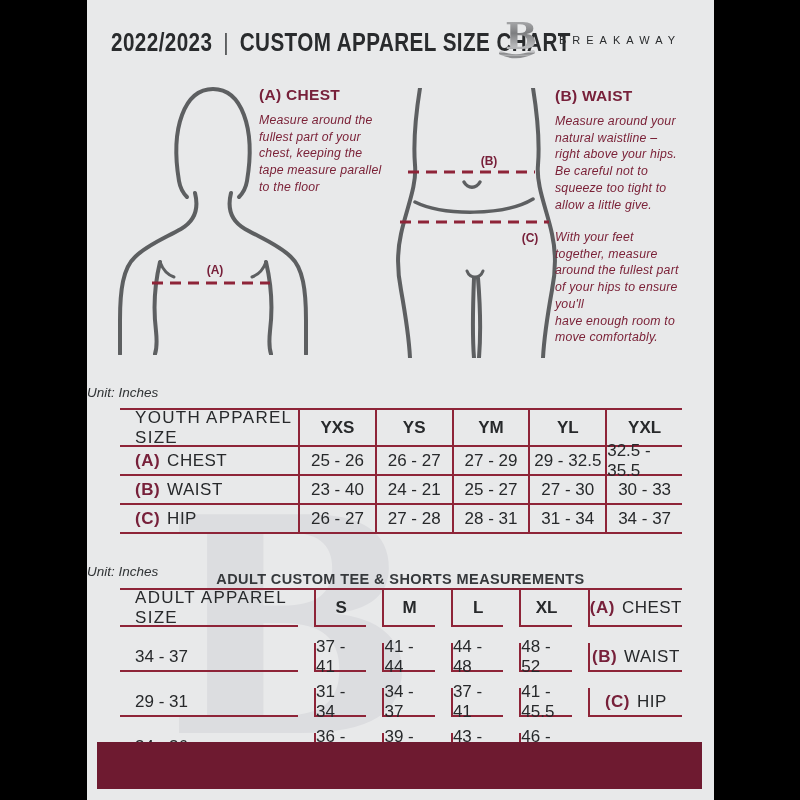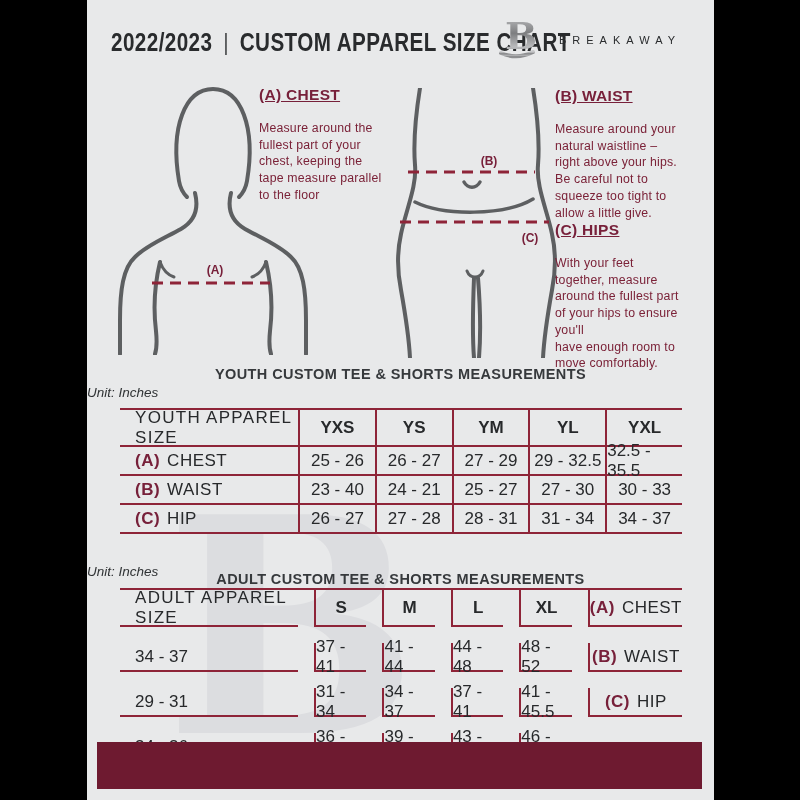--- a/index.html
+++ b/index.html
@@ -31,22 +31,22 @@
   .brand{position:absolute;left:472px;top:34px;font-size:11px;font-weight:400;letter-spacing:6px;color:var(--ink);white-space:nowrap;}
 
   
   .figsvg{position:absolute;z-index:1;}
   .fig1{left:28px;top:85px;}
   .fig2{left:306px;top:88px;}
   .desc{position:absolute;z-index:1;width:152px;}
   .descA{left:172px;top:86px;}
   .descB{left:468px;top:87px;width:150px;}
   .descC{left:468px;top:221px;width:150px;}
-  .desc h3{font-size:15.5px;font-weight:700;letter-spacing:.3px;color:var(--maroon);text-decoration:underline;}
-  .desc p{margin-top:16px;font-size:12.3px;line-height:1.36;color:var(--maroon-text);white-space:pre-line;letter-spacing:.2px;}
+  .desc h3{font-size:15.5px;font-weight:700;letter-spacing:.3px;color:var(--maroon);}
+  .desc p{margin-top:8px;font-size:12.3px;line-height:1.36;font-style:italic;color:var(--maroon-text);white-space:pre-line;letter-spacing:.2px;}
 
   
   .sec-title{position:absolute;left:0;width:100%;text-align:center;font-size:14.5px;font-weight:700;
     letter-spacing:.4px;color:#36393c;z-index:1;}
   .sec-unit{position:absolute;left:0;width:100%;font-size:13.5px;font-style:italic;color:#2f3234;z-index:1;}
   .yt-title{top:366px;}  .yt-unit{top:385px;}
   .ad-title{top:571px;}  .ad-unit{top:564px;}
 
   
   .stable{position:absolute;left:33px;width:562px;display:grid;
@@ -136,31 +136,29 @@
   <div class="desc descB">
     <h3>(B) WAIST</h3>
     <p>Measure around your
 natural waistline –
 right above your hips.
 Be careful not to
 squeeze too tight to
 allow a little give.</p>
   </div>
   <div class="desc descC">
-    <h3>(C) HIPS</h3>
     <p>With your feet
 together, measure
 around the fullest part
 of your hips to ensure
 you'll
 have enough room to
 move comfortably.</p>
   </div>
 
-  <div class="sec-title yt-title">YOUTH CUSTOM TEE &amp; SHORTS MEASUREMENTS</div>
   <div class="sec-unit yt-unit">Unit: Inches</div>
   <div class="stable yt-table">
     <div class="cell label-head">YOUTH APPAREL SIZE</div>
     <div class="cell size-head">YXS</div>
     <div class="cell size-head">YS</div>
     <div class="cell size-head">YM</div>
     <div class="cell size-head">YL</div>
     <div class="cell size-head">YXL</div>
 
     <div class="cell row-label">

